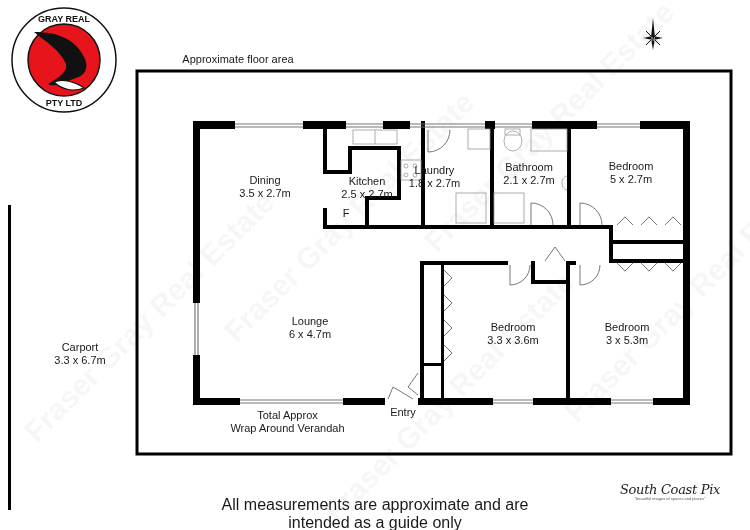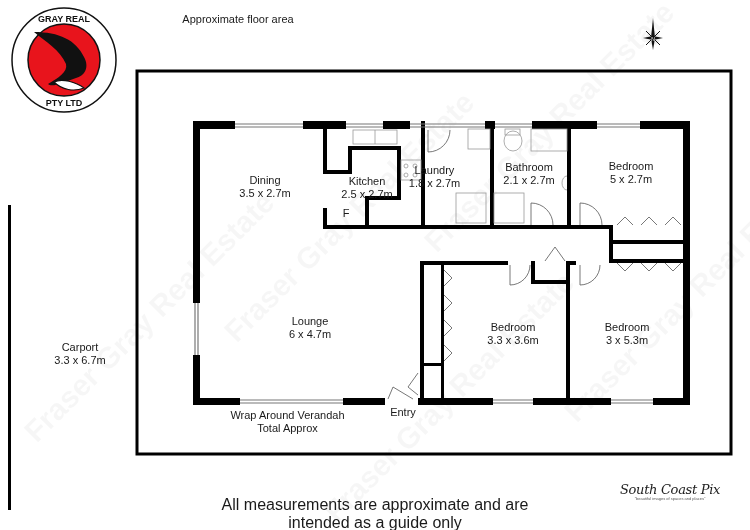--- a/index.html
+++ b/index.html
@@ -2,21 +2,21 @@
 <html><head>
 <meta charset="utf-8">
 <style>
   html, body { margin: 0; padding: 0; background: #ffffff; }
   body { width: 750px; height: 530px; position: relative; overflow: hidden;
          font-family: "Liberation Sans", sans-serif; color: #111; }
   .abs { position: absolute; }
   .lbl { position: absolute; text-align: center; font-size: 11px; line-height: 13px; color: #1a1a1a; white-space: nowrap; }
   .lbl span { display: block; }
   .header-note { position: absolute; left: 143px; top: 12px; width: 190px; font-size: 11px; line-height: 14px; text-align: center; color: #1a1a1a; }
-  .header-note span { display: block; }
+  .header-note span { display: block; margin-top: 40px; }
   .header-note .l2 { text-align: left; }
   .footer-note { position: absolute; left: 200px; top: 496px; width: 350px; text-align: center; font-size: 16px; color: #1a1a1a; }
   .brand { position: absolute; left: 600px; top: 482px; width: 140px; text-align: center; }
   .brand-name { font-family: "DejaVu Serif", serif; font-style: italic; font-size: 13px; color: #222; letter-spacing: -0.3px; }
   .brand-tag { font-size: 4px; color: #555; margin-top: -1px; }
   svg { position: absolute; left: 0; top: 0; }
   .watermark { position: absolute; font-size: 30px; font-weight: bold; color: rgba(0,0,0,0.035); transform: rotate(-45deg); white-space: nowrap; pointer-events: none; }
 </style>
 </head>
 <body>
@@ -212,22 +212,22 @@
 <div class="lbl" style="left:594px; top:321px; width:66px;">
   <span>Bedroom</span>
   <span>3 x 5.3m</span>
 </div>
 <div class="lbl" style="left:45px; top:341px; width:70px;">
   <span>Carport</span>
   <span>3.3 x 6.7m</span>
 </div>
 <div class="lbl" style="left:383px; top:406px; width:40px;">Entry</div>
 <div class="lbl" style="left:220px; top:409px; width:135px;">
+  <span>Total Approx</span>
   <span>Wrap Around Verandah</span>
-  <span>Total Approx</span>
 </div>
 
 <div class="footer-note">All measurements are approximate and are intended as a guide only</div>
 
 <div class="brand">
   <div class="brand-name">South Coast Pix</div>
   <div class="brand-tag">"beautiful images of spaces and places"</div>
 </div>
 
 </body></html>

